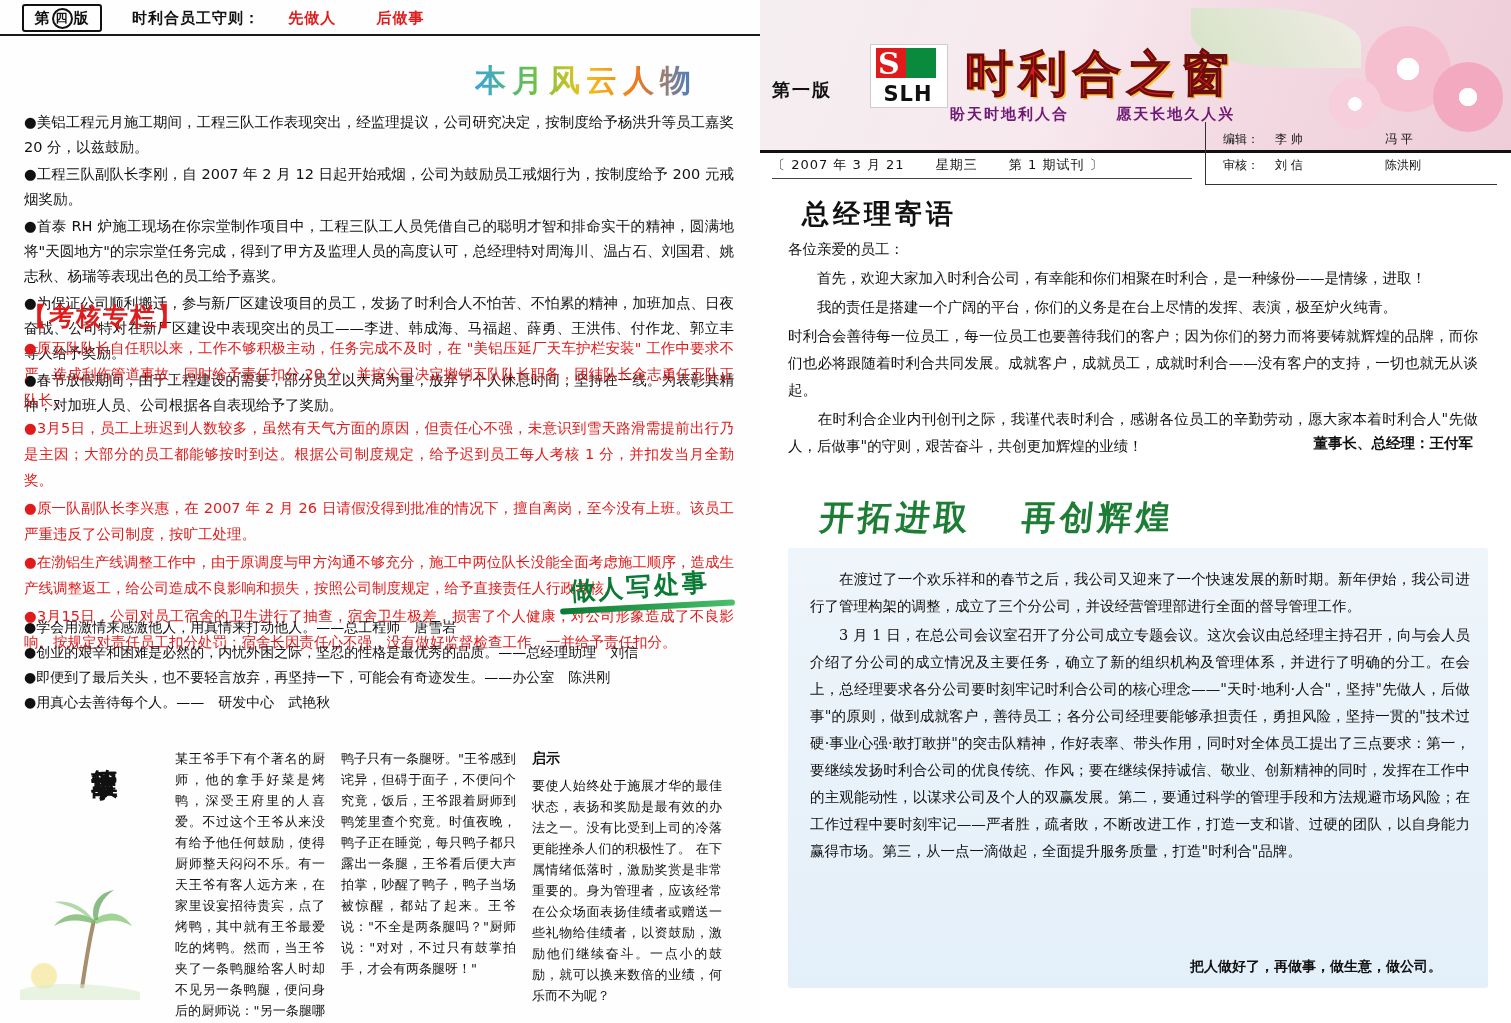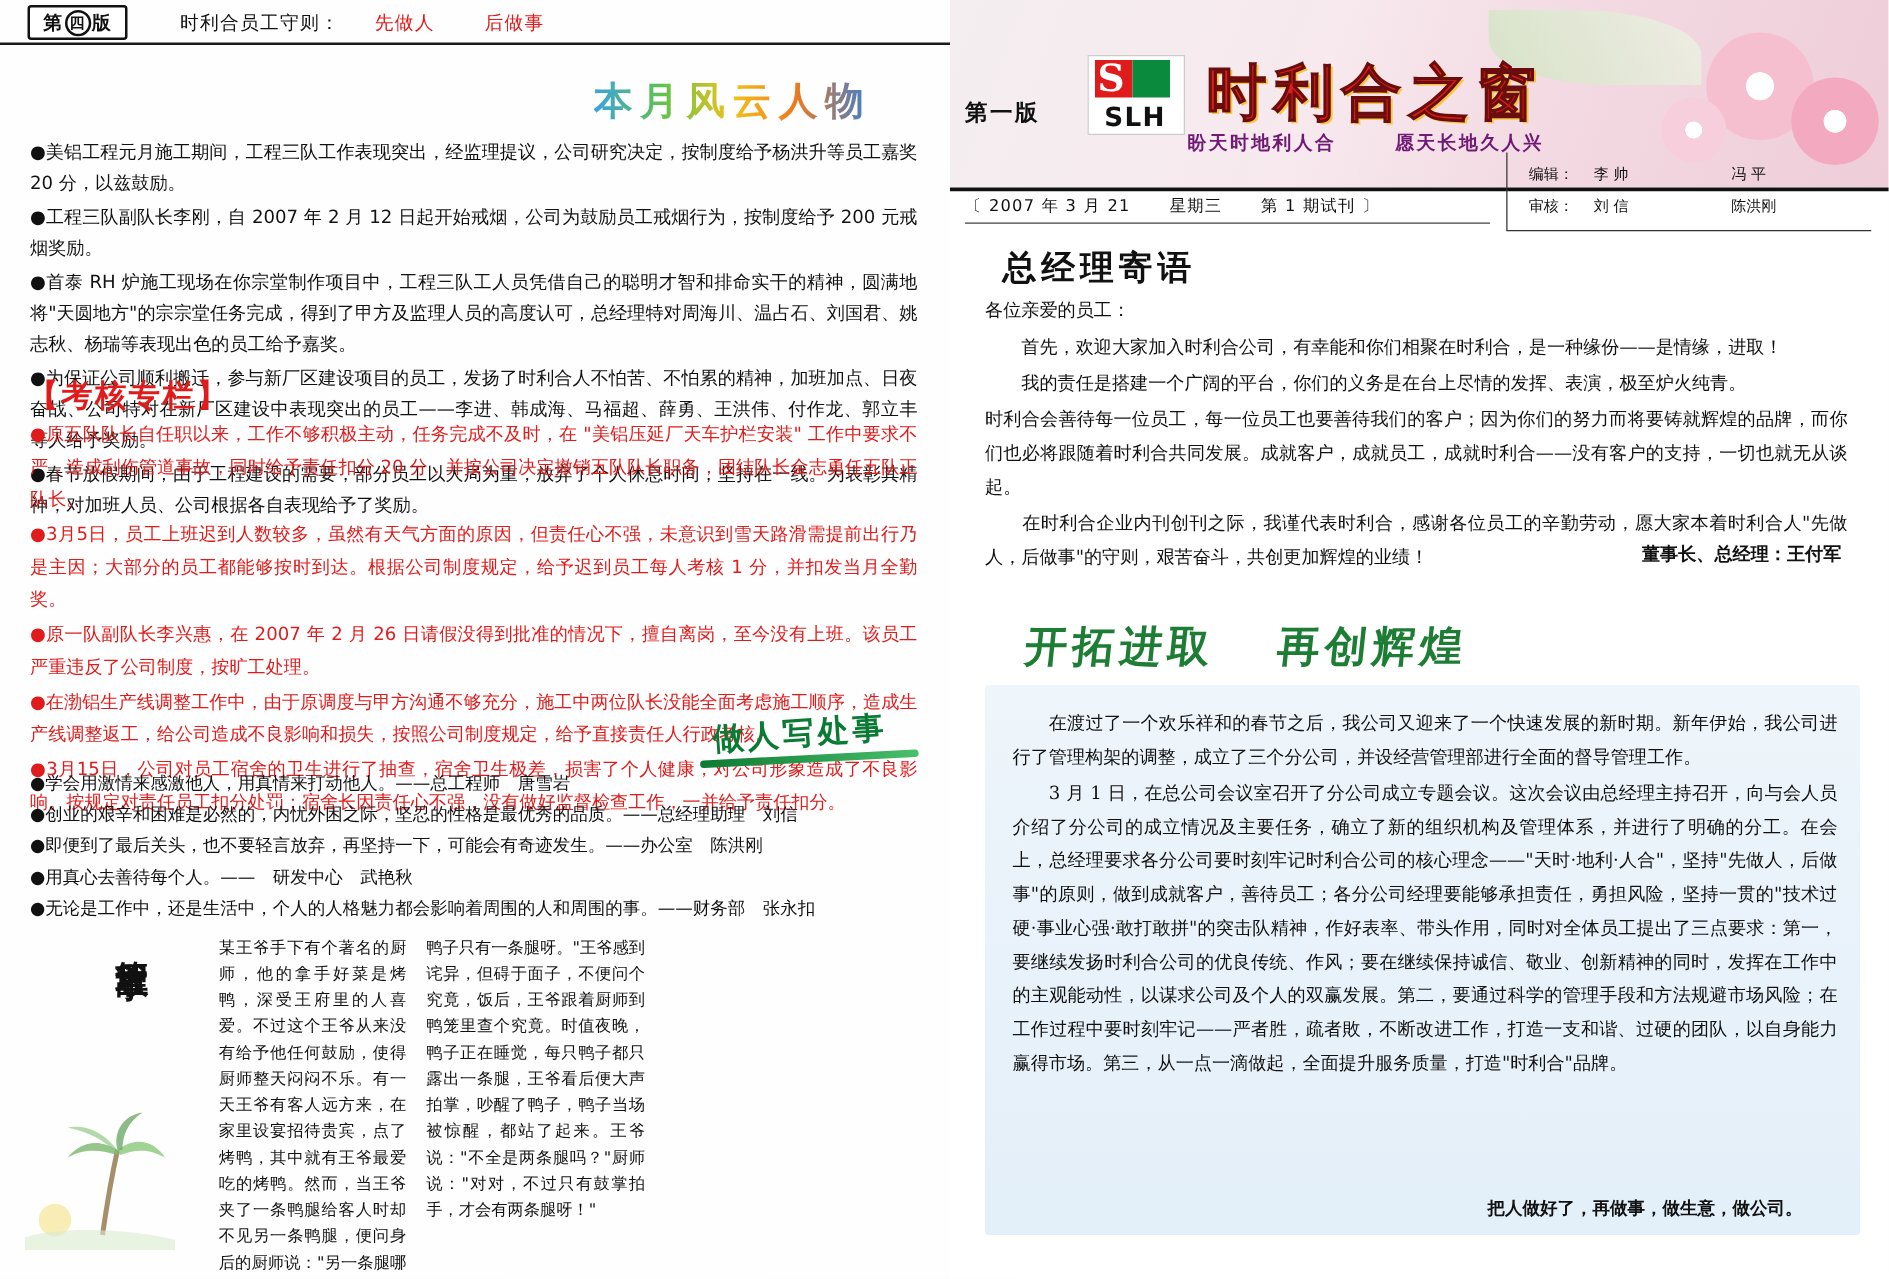--- a/index.html
+++ b/index.html
@@ -22,21 +22,21 @@
   .page-badge{
     position:absolute;left:22px;top:4px;width:76px;height:24px;
     border:2px solid #111;border-radius:3px;
     font-size:15px;font-weight:bold;text-align:center;line-height:24px;letter-spacing:1px;
     background:#fff;
   }
   .page-badge .circ{
     display:inline-block;width:17px;height:17px;border:2px solid #111;border-radius:50%;
     line-height:17px;font-size:12px;vertical-align:middle;margin:0 1px;
   }
-  .motto{position:absolute;left:144px;top:9px;font-size:15px;font-weight:normal;letter-spacing:1px;}
+  .motto{position:absolute;left:132px;top:9px;font-size:15px;font-weight:bold;letter-spacing:1px;}
   .motto .red{color:#e01b1b;margin-left:22px;}
   .motto .red2{color:#e01b1b;margin-left:34px;}
 
   
   .title-fancy{
     position:absolute;left:475px;top:60px;
     font-size:31px;font-weight:bold;letter-spacing:6px;
     font-family:"DejaVu Sans","Liberation Sans",sans-serif;
     background:linear-gradient(90deg,#3aa3e0 0%,#62c24a 25%,#f2c21a 50%,#f07a1c 72%,#3a7fd5 100%);
     -webkit-background-clip:text;background-clip:text;color:transparent;
@@ -183,21 +183,20 @@
     </div>
 
     <div class="zuoren-script">做人写处事</div>
     <div class="zuoren-underline"></div>
 
     <div class="quotes">
       <p>●学会用激情来感激他人，用真情来打动他人。——总工程师　唐雪岩</p>
       <p>●创业的艰辛和困难是必然的，内忧外困之际，坚忍的性格是最优秀的品质。——总经理助理　刘信</p>
       <p>●即便到了最后关头，也不要轻言放弃，再坚持一下，可能会有奇迹发生。——办公室　陈洪刚</p>
       <p>●用真心去善待每个人。——　研发中心　武艳秋</p>
-      <p>●无论是工作中，还是生活中，个人的人格魅力都会影响着周围的人和周围的事。——财务部　张永扣</p>
     </div>
 
     <div class="manage-title">管理故事</div>
 
     <svg class="palm" viewBox="0 0 120 120">
       <circle cx="24" cy="96" r="13" fill="#f3d64e" opacity=".55"></circle>
       <path d="M62 108 C66 80 70 58 74 40" stroke="#8a6a3a" stroke-width="4" fill="none"></path>
       <path d="M74 40 C58 30 44 34 34 46 C48 38 62 40 74 44Z" fill="#4da03f" opacity=".8"></path>
       <path d="M74 40 C90 28 104 34 112 46 C98 38 86 40 76 44Z" fill="#62b74d" opacity=".8"></path>
       <path d="M74 40 C70 24 80 12 94 10 C82 18 78 28 78 40Z" fill="#3f8f36" opacity=".8"></path>
@@ -205,20 +204,25 @@
       <path d="M0 110 C30 100 90 104 120 112 L120 120 L0 120Z" fill="#cfe6bf" opacity=".6"></path>
     </svg>
 
     <div class="story-cols">
       <div class="col c1">
         <p>某王爷手下有个著名的厨师，他的拿手好菜是烤鸭，深受王府里的人喜爱。不过这个王爷从来没有给予他任何鼓励，使得厨师整天闷闷不乐。有一天王爷有客人远方来，在家里设宴招待贵宾，点了烤鸭，其中就有王爷最爱吃的烤鸭。然而，当王爷夹了一条鸭腿给客人时却不见另一条鸭腿，便问身后的厨师说："另一条腿哪去了？"厨师说："禀王爷，王府里的</p>
       </div>
       <div class="col c2">
         <p>鸭子只有一条腿呀。"王爷感到诧异，但碍于面子，不便问个究竟，饭后，王爷跟着厨师到鸭笼里查个究竟。时值夜晚，鸭子正在睡觉，每只鸭子都只露出一条腿，王爷看后便大声拍掌，吵醒了鸭子，鸭子当场被惊醒，都站了起来。王爷说："不全是两条腿吗？"厨师说："对对，不过只有鼓掌拍手，才会有两条腿呀！"</p>
       </div>
+      <div class="col c3">
+        <h4>启示</h4>
+        <p>要使人始终处于施展才华的最佳状态，表扬和奖励是最有效的办法之一。没有比受到上司的冷落更能挫杀人们的积极性了。
+在下属情绪低落时，激励奖赏是非常重要的。身为管理者，应该经常在公众场面表扬佳绩者或赠送一些礼物给佳绩者，以资鼓励，激励他们继续奋斗。一点小的鼓励，就可以换来数倍的业绩，何乐而不为呢？</p>
+      </div>
     </div>
   </div>
 
   <div class="right-page">
 
     <div class="masthead">
       <div class="mast-bg"></div>
       <div class="leafy"></div>
       <div class="flower f1"></div>
       <div class="flower f2"></div>

